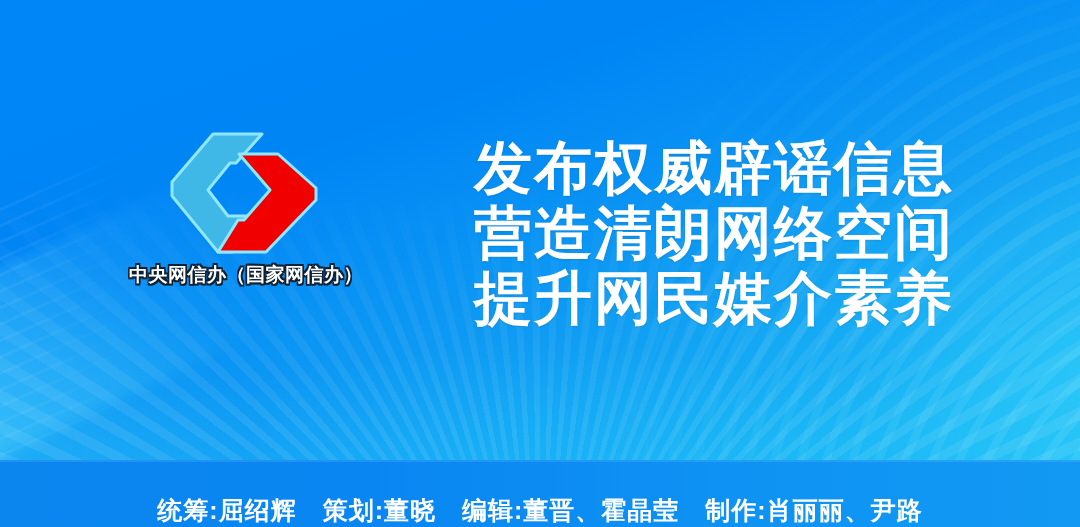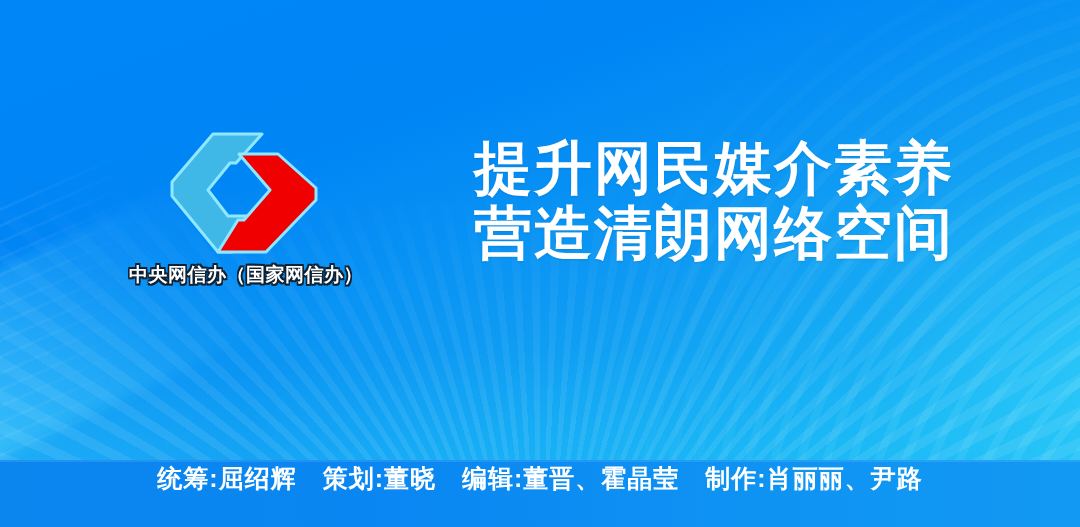--- a/index.html
+++ b/index.html
@@ -149,21 +149,21 @@
   
   .credits-bar {
     position: absolute;
     left: 0;
     right: 0;
     bottom: 0;
     height: 65px;
     background: linear-gradient(90deg, #0b86ef 0%, #0a86f2 34%, #0e93f3 70%, #1299f3 100%);
     border-top: 2px solid rgba(255,255,255,0.10);
     display: flex;
-    align-items: flex-start;
+    align-items: flex-end;
     justify-content: center;
   }
   .credits-text {
     color: #ffffff;
     font-weight: bold;
     font-size: 25px;
     letter-spacing: 1px;
     white-space: nowrap;
   }
   .credits-gap { display: inline-block; width: 26px; }
@@ -187,22 +187,23 @@
       <path d="M96 4 L47 4 L6 52 L6 66 L52 122 L66 122 L98 86 L62 86 L42 60 L64 33 L70 33 L96 4 Z" fill="#3FB8E8" stroke="#8FE8FF" stroke-width="3" stroke-linejoin="round"></path>
 
       <path d="M112 24 L73 24 L104 60 L78 90 L72 90 L52 122 L100 122 L150 70 L150 58 L112 24 Z" fill="#F00000" stroke="#8FE8FF" stroke-width="3" stroke-linejoin="round"></path>
     </svg>
     <div class="logo-caption">
       <span>中央网信办（国家网信办）</span>
     </div>
   </div>
 
   <div class="slogan">
+    <span class="slogan-line">发布权威辟谣信息</span>
+    <span class="slogan-line">营造清朗网络空间</span>
     <span class="slogan-line">提升网民媒介素养</span>
-    <span class="slogan-line">营造清朗网络空间</span>
   </div>
 
   <div class="credits-bar">
     <div class="credits-text">
       <span>统筹</span><span>:</span><span>屈绍辉</span><span class="credits-gap"></span><span>策划</span><span>:</span><span>董晓</span><span class="credits-gap"></span><span>编辑</span><span>:</span><span>董晋、霍晶莹</span><span class="credits-gap"></span><span>制作</span><span>:</span><span>肖丽丽、尹路</span>
     </div>
   </div>
 
 </div>
 

